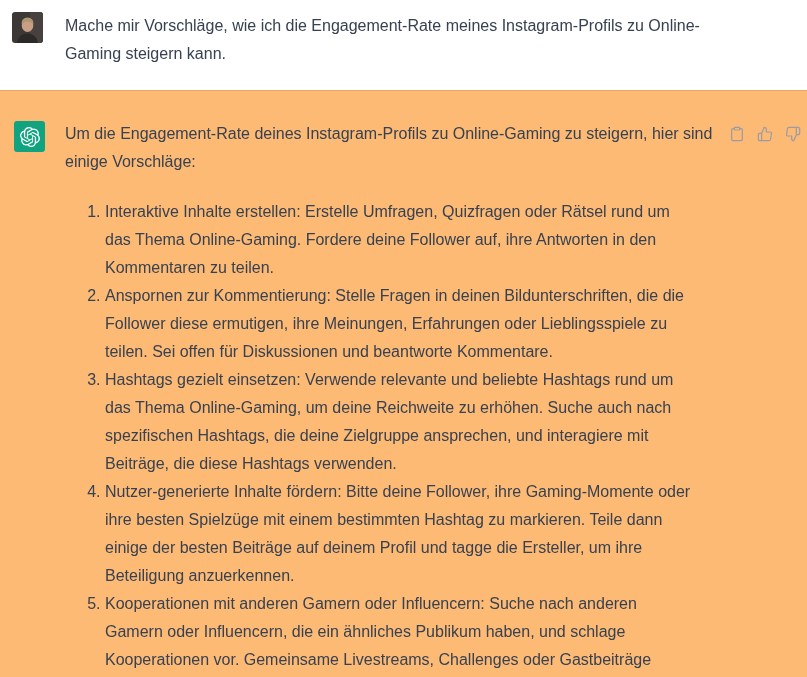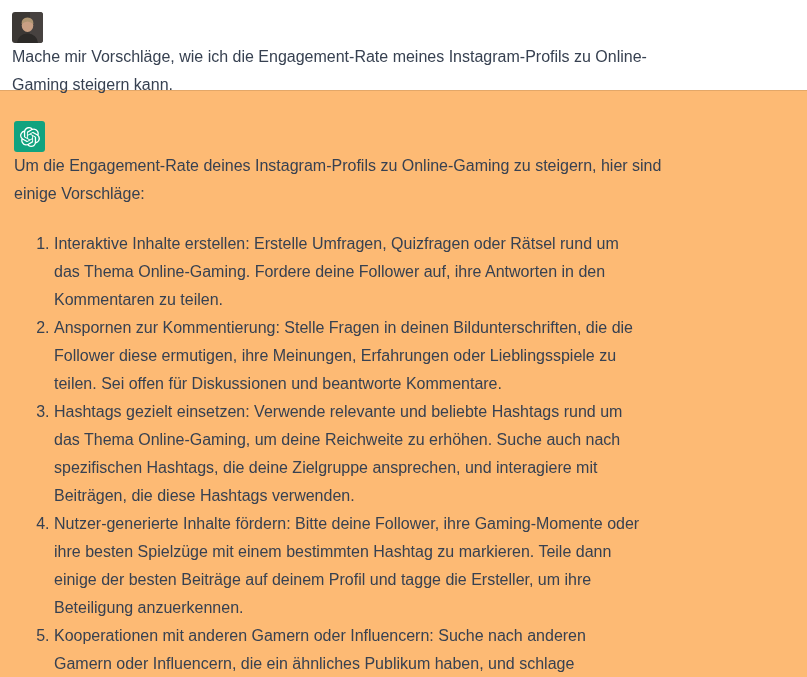--- a/index.html
+++ b/index.html
@@ -9,21 +9,20 @@
     width: 807px;
     height: 677px;
     overflow: hidden;
     background: #ffffff;
     font-family: "Liberation Sans", "DejaVu Sans", sans-serif;
   }
   .message {
     display: flex;
     align-items: flex-start;
     width: 807px;
-    flex-direction: column;
   }
   .message.user {
     height: 90px;
     padding: 12px 0 0 12px;
     background: #ffffff;
   }
   .message.assistant {
     height: 587px;
     padding: 29px 0 0 14px;
     background: #fdba74;
@@ -105,21 +104,21 @@
     <svg width="20" height="20" viewBox="0 0 24 24" fill="#ffffff">
       <path d="M22.2819 9.8211a5.9847 5.9847 0 0 0-.5157-4.9108 6.0462 6.0462 0 0 0-6.5098-2.9A6.0651 6.0651 0 0 0 4.9807 4.1818a5.9847 5.9847 0 0 0-3.9977 2.9 6.0462 6.0462 0 0 0 .7427 7.0966 5.98 5.98 0 0 0 .511 4.9107 6.051 6.051 0 0 0 6.5146 2.9001A5.9847 5.9847 0 0 0 13.2599 24a6.0557 6.0557 0 0 0 5.7718-4.2058 5.9894 5.9894 0 0 0 3.9977-2.9001 6.0557 6.0557 0 0 0-.7475-7.073zm-9.022 12.6081a4.4755 4.4755 0 0 1-2.8764-1.0408l.1419-.0804 4.7783-2.7582a.7948.7948 0 0 0 .3927-.6813v-6.7369l2.02 1.1686a.071.071 0 0 1 .038.052v5.5826a4.504 4.504 0 0 1-4.4945 4.4944zm-9.6607-4.1254a4.4708 4.4708 0 0 1-.5346-3.0137l.142.0852 4.783 2.7582a.7712.7712 0 0 0 .7806 0l5.8428-3.3685v2.3324a.0804.0804 0 0 1-.0332.0615L9.74 19.9502a4.4992 4.4992 0 0 1-6.1408-1.6464zM2.3408 7.8956a4.485 4.485 0 0 1 2.3655-1.9728V11.6a.7664.7664 0 0 0 .3879.6765l5.8144 3.3543-2.0201 1.1685a.0757.0757 0 0 1-.071 0l-4.8303-2.7865A4.504 4.504 0 0 1 2.3408 7.8956zm16.5963 3.8558L13.1038 8.364 15.1192 7.2a.0757.0757 0 0 1 .071 0l4.8303 2.7913a4.4944 4.4944 0 0 1-.6765 8.1042v-5.6772a.79.79 0 0 0-.407-.667zm2.0107-3.0231l-.142-.0852-4.7735-2.7818a.7759.7759 0 0 0-.7854 0L9.409 9.2297V6.8974a.0662.0662 0 0 1 .0284-.0615l4.8303-2.7866a4.4992 4.4992 0 0 1 6.6802 4.66zM8.3065 12.863l-2.02-1.1638a.0804.0804 0 0 1-.038-.0567V6.0742a4.4992 4.4992 0 0 1 7.3757-3.4537l-.142.0805L8.704 5.459a.7948.7948 0 0 0-.3927.6813zm1.0976-2.3654l2.602-1.4998 2.6069 1.4998v2.9994l-2.5974 1.4997-2.6067-1.4997Z"></path>
     </svg>
   </div>
 
   <div class="msg-text">
     <p>Um die Engagement-Rate deines Instagram-Profils zu Online-Gaming zu steigern, hier sind einige Vorschläge:</p>
     <ol class="suggestions">
       <li>Interaktive Inhalte erstellen: Erstelle Umfragen, Quizfragen oder Rätsel rund um das Thema Online-Gaming. Fordere deine Follower auf, ihre Antworten in den Kommentaren zu teilen.</li>
       <li>Anspornen zur Kommentierung: Stelle Fragen in deinen Bildunterschriften, die die Follower diese ermutigen, ihre Meinungen, Erfahrungen oder Lieblingsspiele zu teilen. Sei offen für Diskussionen und beantworte Kommentare.</li>
-      <li>Hashtags gezielt einsetzen: Verwende relevante und beliebte Hashtags rund um das Thema Online-Gaming, um deine Reichweite zu erhöhen. Suche auch nach spezifischen Hashtags, die deine Zielgruppe ansprechen, und interagiere mit Beiträgen, die diese Hashtags verwenden.</li>
+      <li>Hashtags gezielt einsetzen: Verwende relevante und beliebte Hashtags rund um das Thema Online-Gaming, um deine Reichweite zu erhöhen. Suche auch nach spezifischen Hashtags, die deine Zielgruppe ansprechen, und interagiere mit Beiträge, die diese Hashtags verwenden.</li>
       <li>Nutzer-generierte Inhalte fördern: Bitte deine Follower, ihre Gaming-Momente oder ihre besten Spielzüge mit einem bestimmten Hashtag zu markieren. Teile dann einige der besten Beiträge auf deinem Profil und tagge die Ersteller, um ihre Beteiligung anzuerkennen.</li>
       <li>Kooperationen mit anderen Gamern oder Influencern: Suche nach anderen Gamern oder Influencern, die ein ähnliches Publikum haben, und schlage Kooperationen vor. Gemeinsame Livestreams, Challenges oder Gastbeiträge können dazu beitragen, neue</li>
     </ol>
   </div>
 
   <div class="actions">
     <button class="icon-btn" title="">
       <svg width="16" height="16" viewBox="0 0 24 24" fill="none" stroke="currentColor" stroke-width="1.8" stroke-linecap="round" stroke-linejoin="round">
         <path d="M16 4h2a2 2 0 0 1 2 2v14a2 2 0 0 1-2 2H6a2 2 0 0 1-2-2V6a2 2 0 0 1 2-2h2"></path>
         <rect x="8" y="2" width="8" height="4" rx="1" ry="1"></rect>

